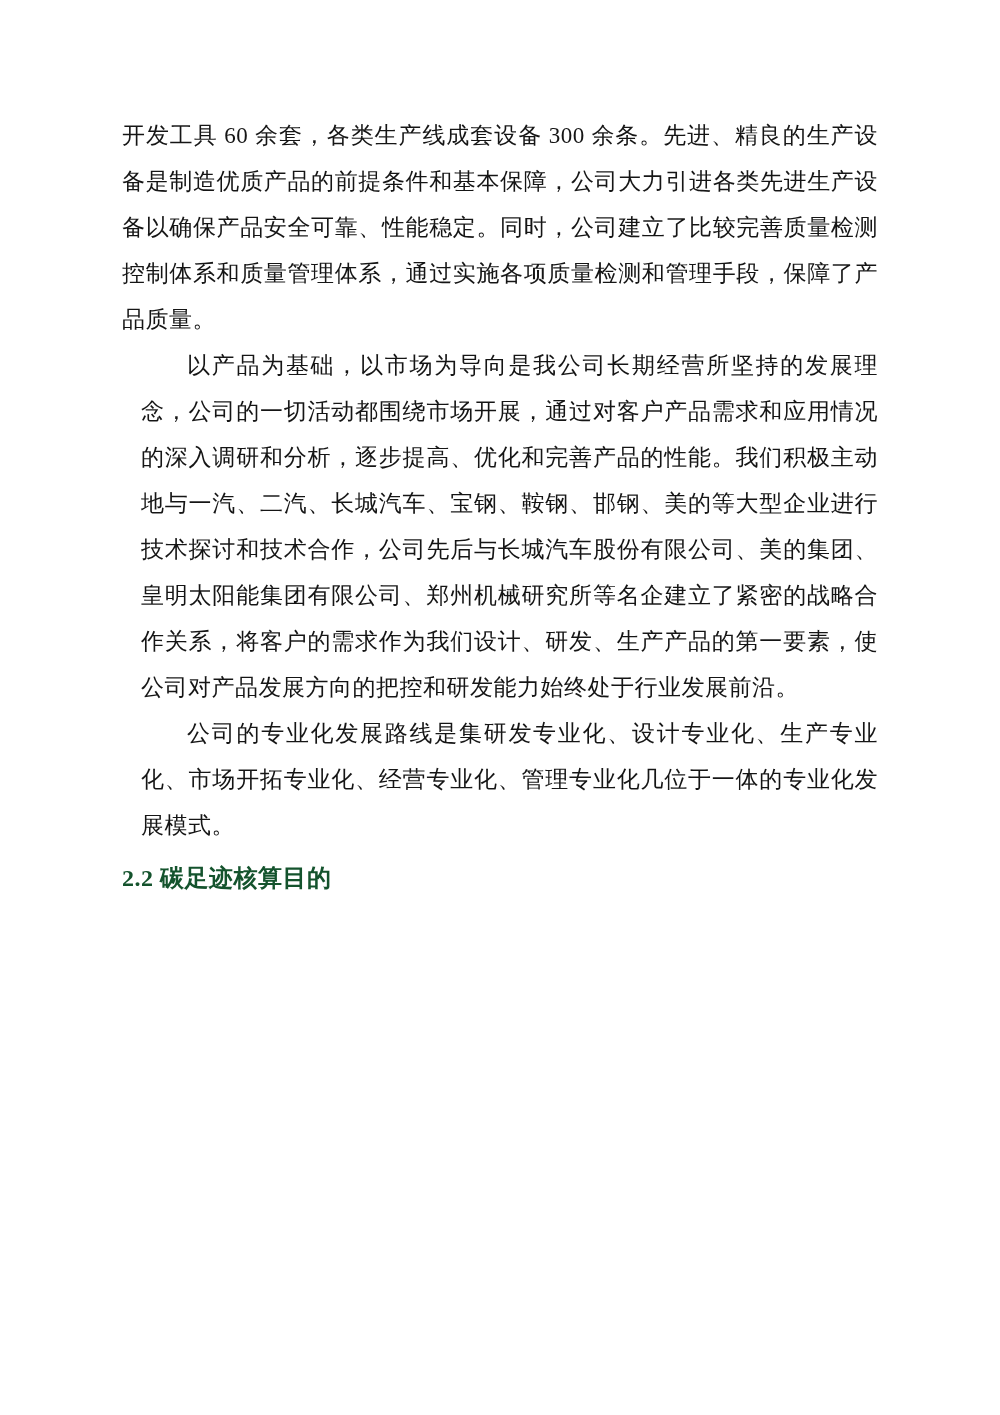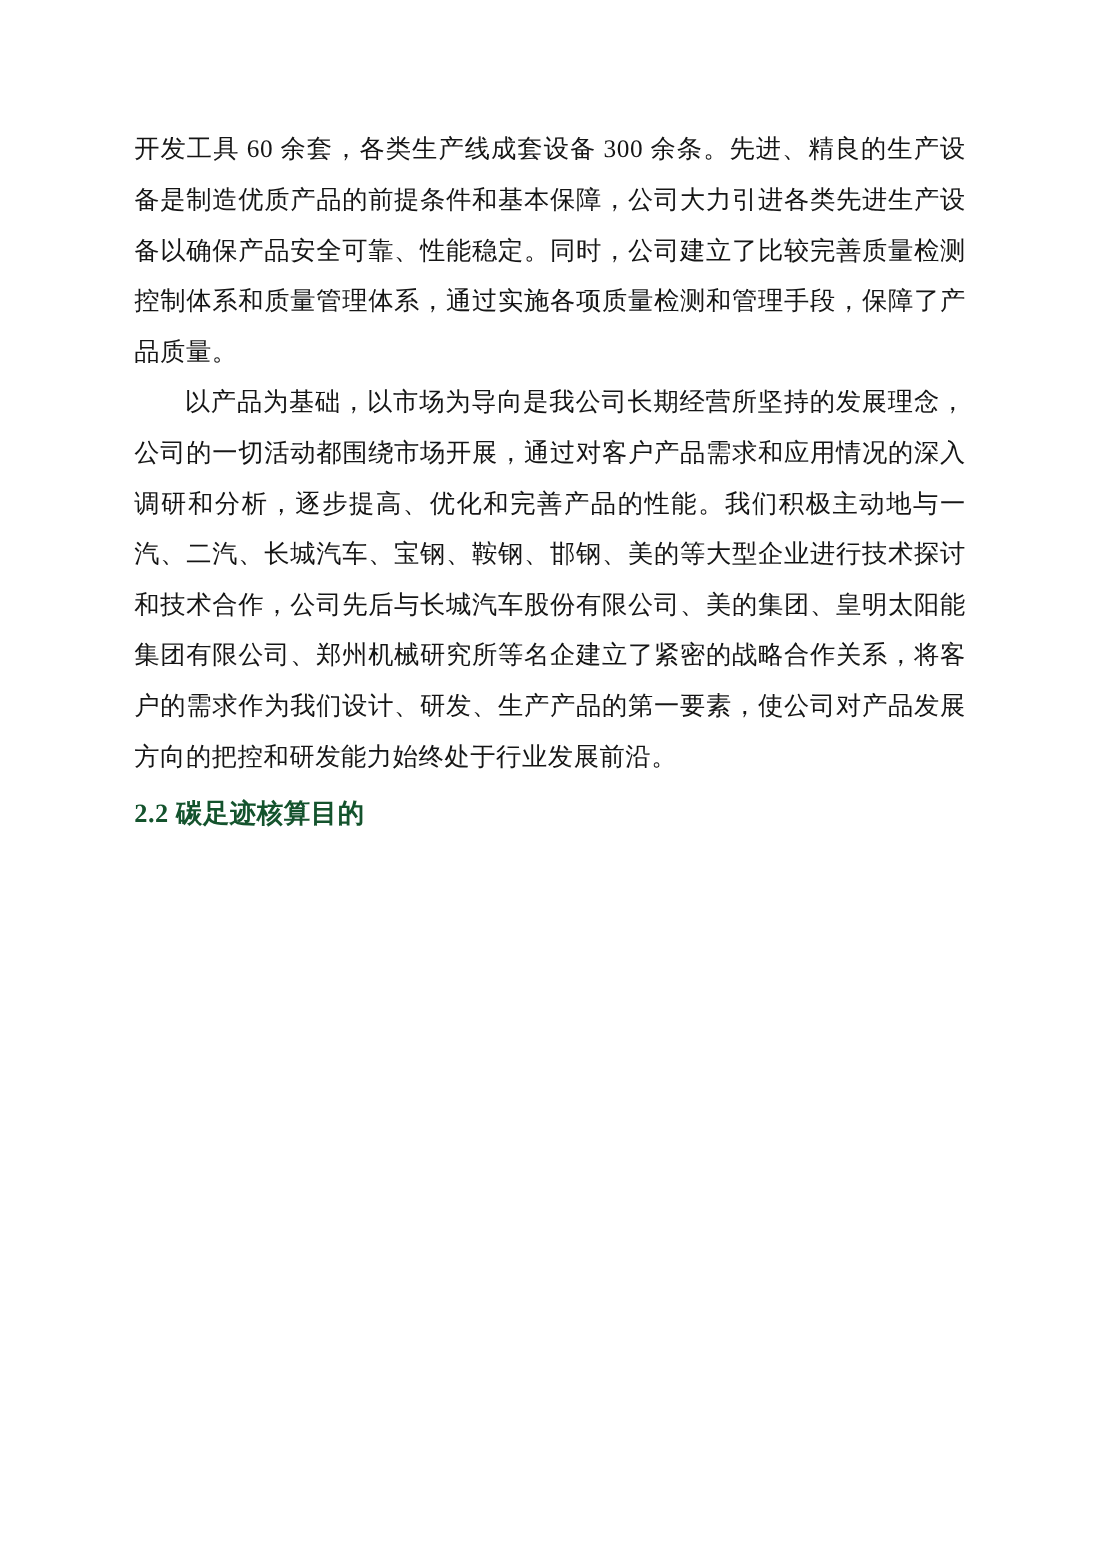--- a/index.html
+++ b/index.html
@@ -22,20 +22,21 @@
     margin: 0;
     font-size: 23px;
     line-height: 46px;
     letter-spacing: 0.5px;
     text-align: justify;
     text-justify: inter-ideograph;
     word-break: break-all;
   }
   .para.indent {
     text-indent: 2em;
+    margin-left: 19px;
   }
   .heading {
     margin: 10px 0 4px 0;
     font-size: 24px;
     font-weight: bold;
     line-height: 38px;
     letter-spacing: 0.5px;
     color: #14532d;
   }
   .page-number {
@@ -47,15 +48,16 @@
     font-size: 17px;
     color: #1a1a1a;
   }
 </style>
 </head>
 <body>
 
 <div class="page">
   <p class="para">开发工具 60 余套，各类生产线成套设备 300 余条。先进、精良的生产设备是制造优质产品的前提条件和基本保障，公司大力引进各类先进生产设备以确保产品安全可靠、性能稳定。同时，公司建立了比较完善质量检测控制体系和质量管理体系，通过实施各项质量检测和管理手段，保障了产品质量。</p>
   <p class="para indent">以产品为基础，以市场为导向是我公司长期经营所坚持的发展理念，公司的一切活动都围绕市场开展，通过对客户产品需求和应用情况的深入调研和分析，逐步提高、优化和完善产品的性能。我们积极主动地与一汽、二汽、长城汽车、宝钢、鞍钢、邯钢、美的等大型企业进行技术探讨和技术合作，公司先后与长城汽车股份有限公司、美的集团、皇明太阳能集团有限公司、郑州机械研究所等名企建立了紧密的战略合作关系，将客户的需求作为我们设计、研发、生产产品的第一要素，使公司对产品发展方向的把控和研发能力始终处于行业发展前沿。</p>
+  <p class="para indent">公司的专业化发展路线是集研发专业化、设计专业化、生产专业化、市场开拓专业化、经营专业化、管理专业化几位于一体的专业化发展模式。</p>
   <h2 class="heading">2.2 碳足迹核算目的</h2>
   <div class="page-number">4</div>
 </div>
 
 </body></html>

